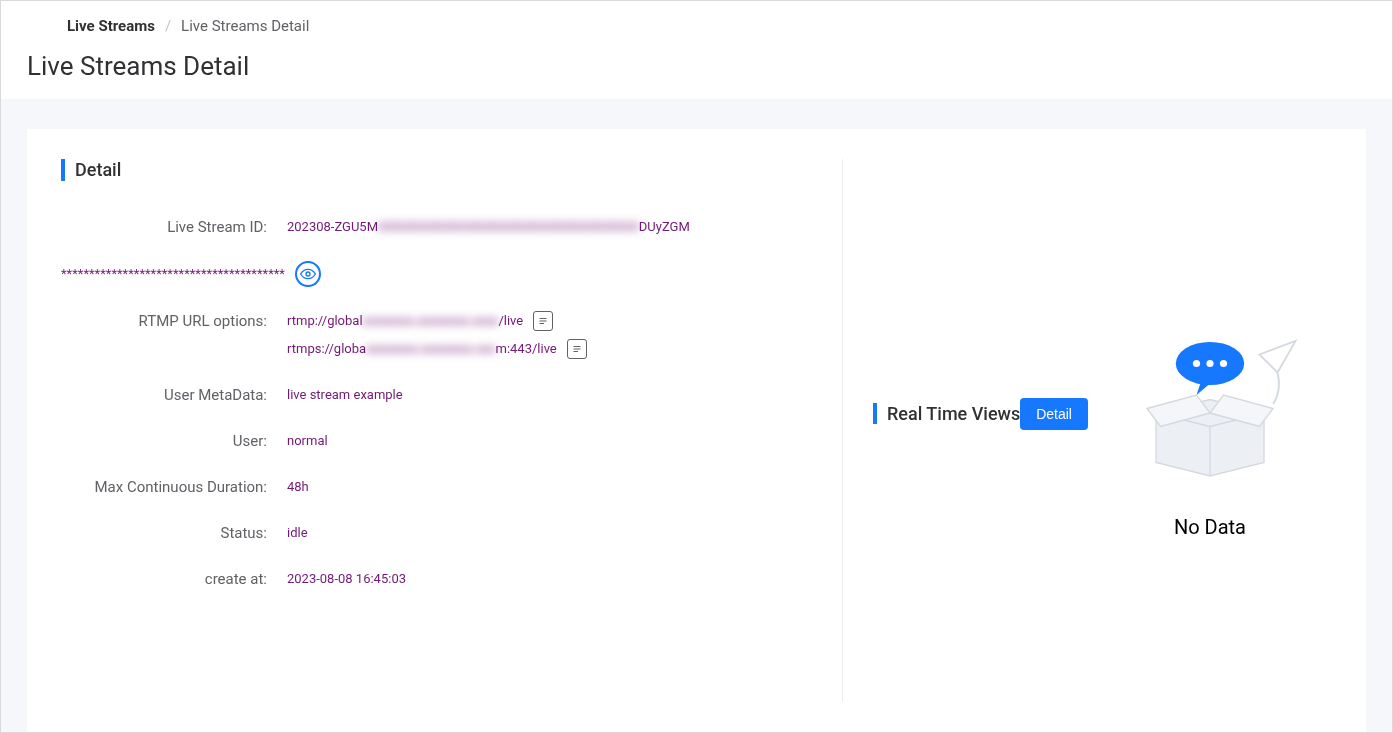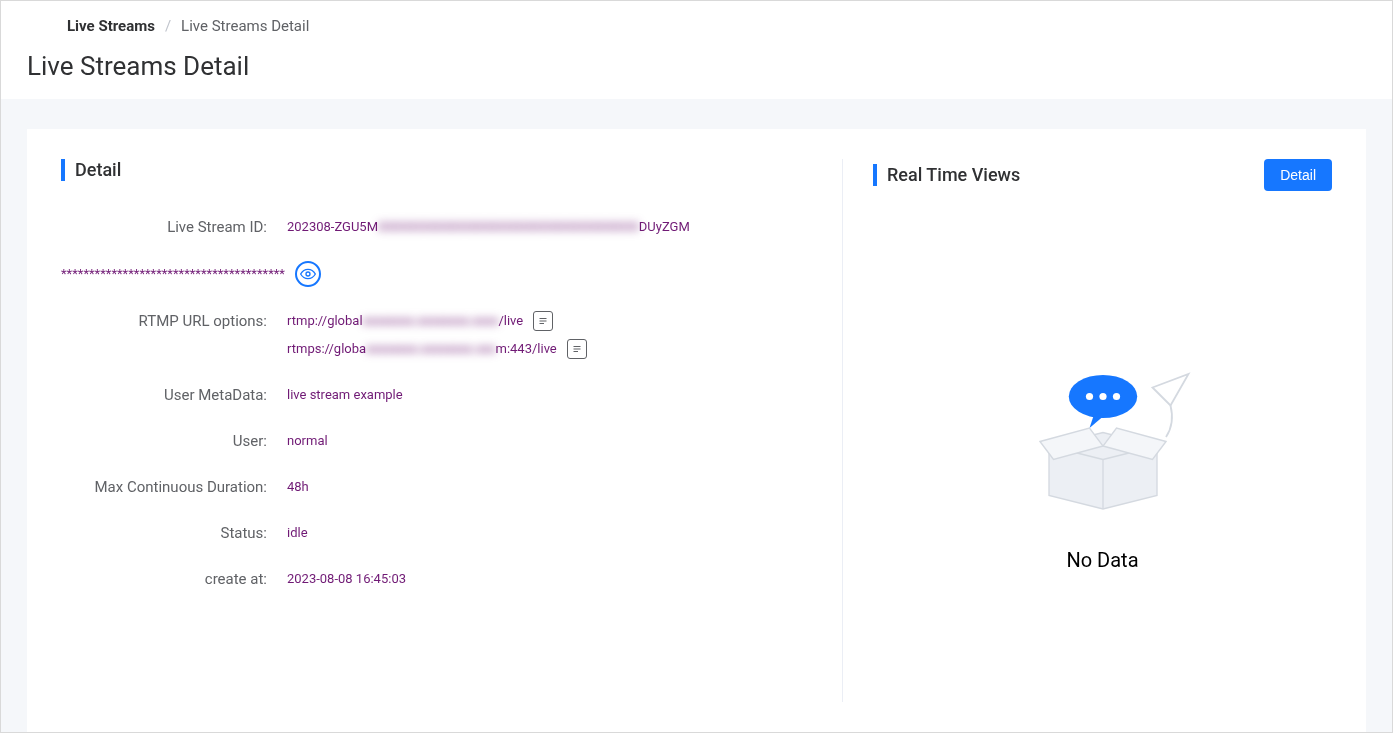--- a/index.html
+++ b/index.html
@@ -81,21 +81,20 @@
   }
   .left-panel {
     flex: 1;
     padding-right: 20px;
   }
   .right-panel {
     width: 490px;
     border-left: 1px solid #ebeef5;
     padding-left: 30px;
     display: flex;
-    flex-direction: column;
   }
   .section-header {
     display: flex;
     align-items: center;
     justify-content: space-between;
     margin-bottom: 34px;
   }
   .section-title {
     font-size: 18px;
     font-weight: 500;

